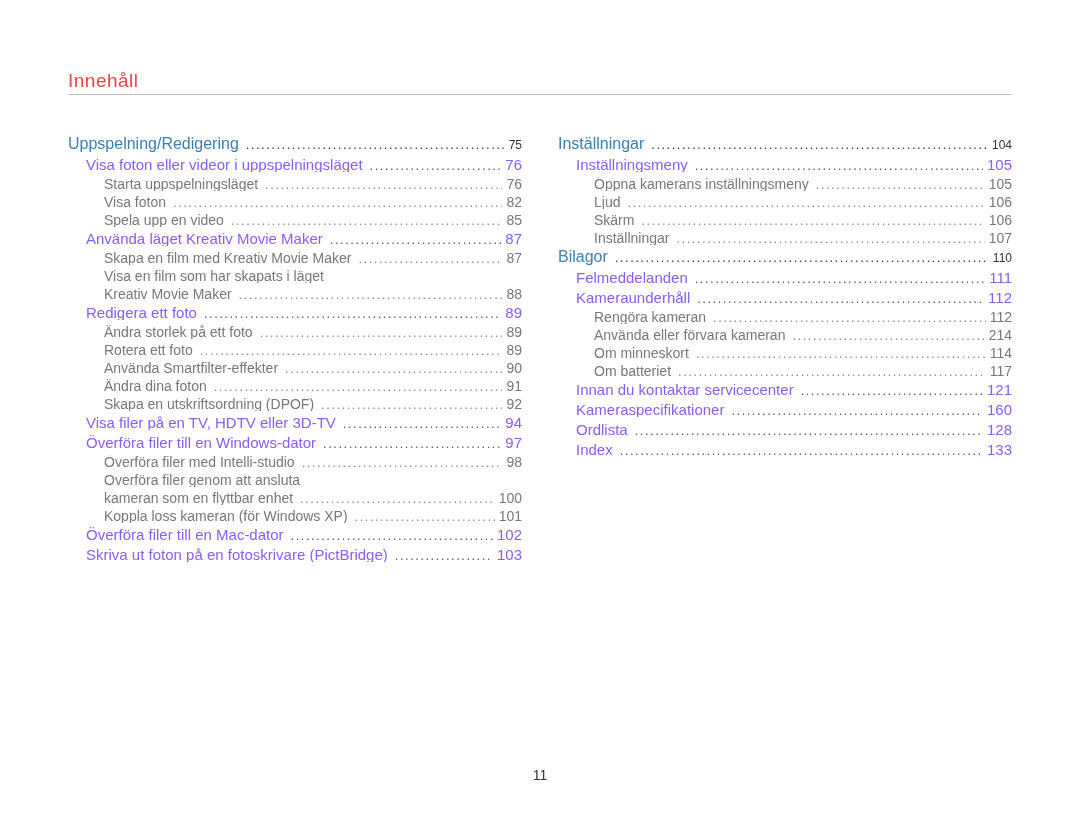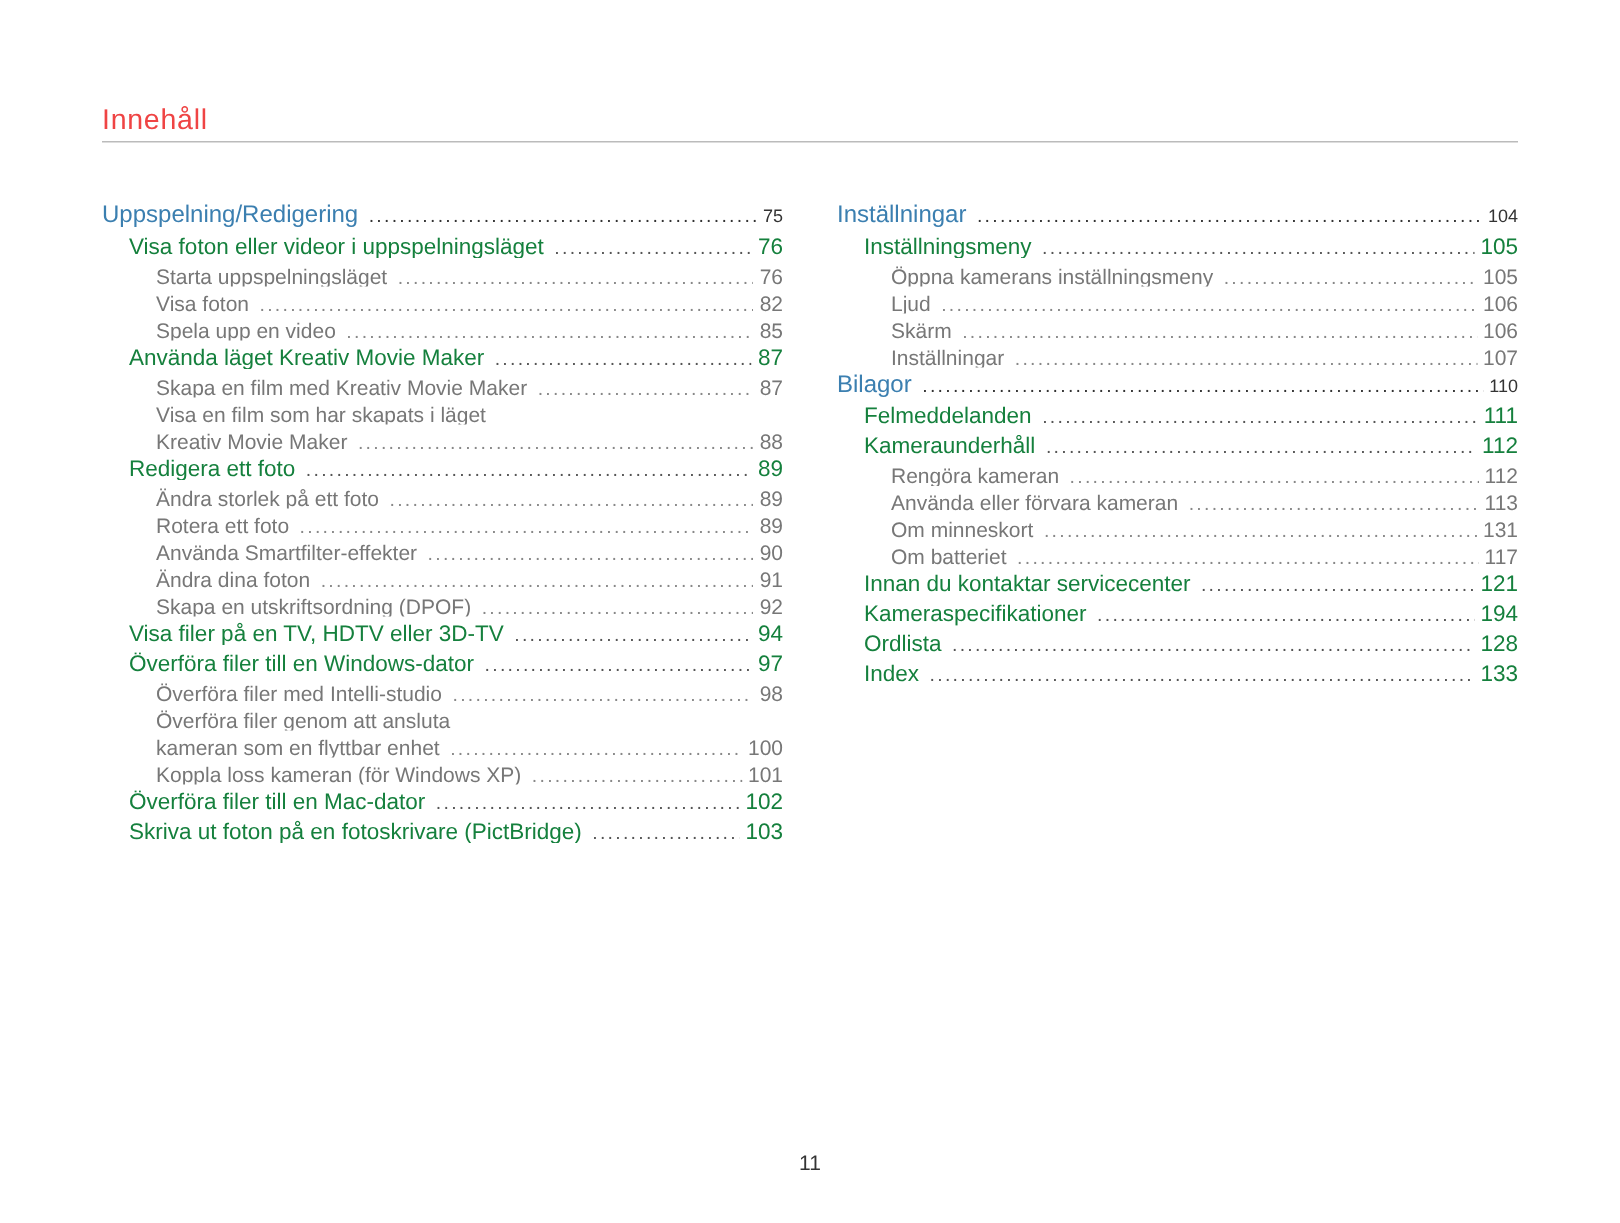--- a/index.html
+++ b/index.html
@@ -71,21 +71,21 @@
     }
     .level1 {
       color: #3b7fb0;
       font-size: 16px;
       margin-top: 0;
       margin-bottom: 5px;
     }
     .level1 .toc-page { color: #333; font-size: 12px;}
     .level1 .toc-dots { color: #333; }
     .level2 {
-      color: #15803d;
+      color: #8b5cf6;
       font-size: 15px;
       margin-left: 18px;
       margin-bottom: 5px;
     }
     .level2 .toc-page { font-size: 15px; }
     .level3 {
       color: #777;
       font-size: 14px;
       margin-left: 36px;
       margin-bottom: 4px;
@@ -270,41 +270,41 @@
         <span class="toc-page">112</span>
       </div>
       <div class="toc-row level3">
         <span class="toc-label">Rengöra kameran</span>
         <span class="toc-dots"></span>
         <span class="toc-page">112</span>
       </div>
       <div class="toc-row level3">
         <span class="toc-label">Använda eller förvara kameran</span>
         <span class="toc-dots"></span>
-        <span class="toc-page">113</span>
+        <span class="toc-page">214</span>
       </div>
       <div class="toc-row level3">
         <span class="toc-label">Om minneskort</span>
         <span class="toc-dots"></span>
-        <span class="toc-page">131</span>
+        <span class="toc-page">114</span>
       </div>
       <div class="toc-row level3">
         <span class="toc-label">Om batteriet</span>
         <span class="toc-dots"></span>
         <span class="toc-page">117</span>
       </div>
       <div class="toc-row level2">
         <span class="toc-label">Innan du kontaktar servicecenter</span>
         <span class="toc-dots"></span>
         <span class="toc-page">121</span>
       </div>
       <div class="toc-row level2">
         <span class="toc-label">Kameraspecifikationer</span>
         <span class="toc-dots"></span>
-        <span class="toc-page">194</span>
+        <span class="toc-page">160</span>
       </div>
       <div class="toc-row level2">
         <span class="toc-label">Ordlista</span>
         <span class="toc-dots"></span>
         <span class="toc-page">128</span>
       </div>
       <div class="toc-row level2">
         <span class="toc-label">Index</span>
         <span class="toc-dots"></span>
         <span class="toc-page">133</span>

